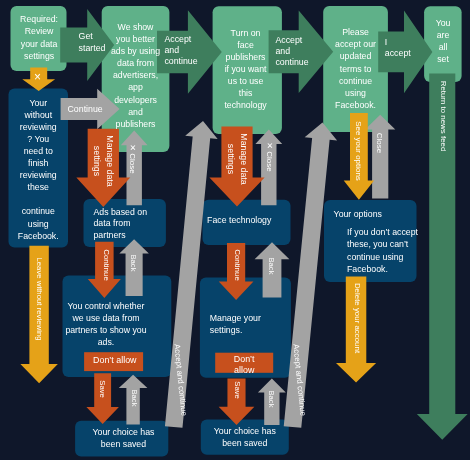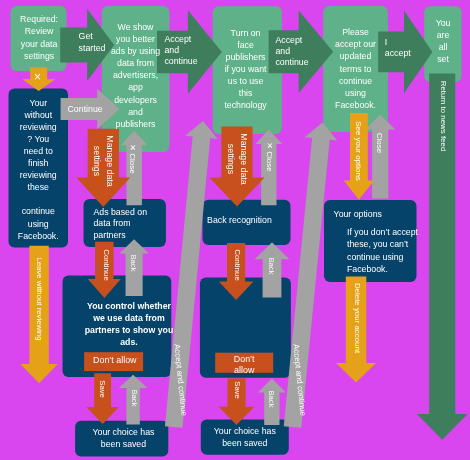--- a/index.html
+++ b/index.html
@@ -1,18 +1,18 @@
 <!DOCTYPE html>
 <html><head>
 <meta charset="utf-8">
 <style>
   html,body{margin:0;padding:0;background:#ffffff;}
   body{width:470px;height:460px;overflow:hidden;
        font-family:"Liberation Sans",sans-serif;}
-  #stage{position:relative;width:470px;height:460px;background:#d946ef;}
+  #stage{position:relative;width:470px;height:460px;background:#0f172a;}
   svg.layer{position:absolute;left:0;top:0;width:470px;height:460px;}
   .tx{position:absolute;box-sizing:border-box;color:#fff;font-size:8.75px;line-height:12.1px;
       text-align:center;white-space:pre;}
   .vtx{position:absolute;box-sizing:border-box;color:#fff;font-size:8.2px;line-height:10px;
        white-space:pre;text-align:center;}
 </style>
 </head>
 <body>
 
 <div id="stage">
@@ -116,36 +116,38 @@
     <div class="tx" style="left: 67.5px; top: 103.2px; width: 45px; text-align: left; font-size: 8.8px;">Continue</div>
     <div class="vtx" style="left: 38.9px; top: 298.9px; transform: translate(-50%, -50%) rotate(90deg); font-size: 7.8px;">Leave without reviewing</div>
     <div class="vtx" style="left: 103.3px; top: 160.7px; transform: translate(-50%, -50%) rotate(90deg); font-size: 8.8px; line-height: 12.5px;">Manage data
 settings</div>
     <div class="vtx" style="left: 131.9px; top: 158.8px; transform: translate(-50%, -50%) rotate(90deg); font-size: 8px;">✕ Close</div>
     <div class="tx" style="left: 93.5px; top: 206.7px; width: 80px; text-align: left; line-height: 11.6px;">Ads based on
 data from
 partners</div>
     <div class="vtx" style="left: 105.5px; top: 264.5px; transform: translate(-50%, -50%) rotate(90deg); font-size: 7.9px;">Continue</div>
     <div class="vtx" style="left: 133.1px; top: 263.3px; transform: translate(-50%, -50%) rotate(90deg); font-size: 7.6px;">Back</div>
-    <div class="tx" style="left: 76px; top: 301.4px; width: 106px; text-align: center; line-height: 11.9px; font-weight: bold;">You control whether
+    <div class="tx" style="left: 53px; top: 301.4px; width: 106px; text-align: center; line-height: 11.9px;">You control whether
 we use data from
 partners to show you
 ads.</div>
     <div class="tx" style="left: 85.3px; top: 353.6px; width: 59px; text-align: center; font-size: 8.9px;">Don’t allow</div>
     <div class="vtx" style="left: 102px; top: 388.5px; transform: translate(-50%, -50%) rotate(90deg); font-size: 7.6px;">Save</div>
     <div class="vtx" style="left: 133.7px; top: 397.5px; transform: translate(-50%, -50%) rotate(90deg); font-size: 7.6px;">Back</div>
     <div class="tx" style="left: 76.9px; top: 425.7px; width: 93.2px; text-align: center; line-height: 12.1px;">Your choice has
 been saved</div>
     <div class="vtx" style="left: 180px; top: 380px; transform: translate(-50%, -50%) rotate(84.3deg); font-size: 8px;">Accept and continue</div>
     <div class="vtx" style="left: 237.4px; top: 159px; transform: translate(-50%, -50%) rotate(90deg); font-size: 8.8px; line-height: 12.5px;">Manage data
 settings</div>
     <div class="vtx" style="left: 268.6px; top: 156.8px; transform: translate(-50%, -50%) rotate(90deg); font-size: 8px;">✕ Close</div>
-    <div class="tx" style="left: 207.1px; top: 213.5px; width: 80px; text-align: left;">Back recognition</div>
+    <div class="tx" style="left: 207.1px; top: 213.5px; width: 80px; text-align: left;">Face technology</div>
     <div class="vtx" style="left: 237.2px; top: 264.5px; transform: translate(-50%, -50%) rotate(90deg); font-size: 7.9px;">Continue</div>
     <div class="vtx" style="left: 270.8px; top: 265.6px; transform: translate(-50%, -50%) rotate(90deg); font-size: 7.6px;">Back</div>
+    <div class="tx" style="left: 209.8px; top: 313px; width: 84px; text-align: left; line-height: 11.9px;">Manage your
+settings.</div>
     <div class="tx" style="left: 215.2px; top: 353.8px; width: 58px; text-align: center; font-size: 8.9px; line-height: 11.6px;">Don’t
 allow</div>
     <div class="vtx" style="left: 237.2px; top: 390px; transform: translate(-50%, -50%) rotate(90deg); font-size: 7.6px;">Save</div>
     <div class="vtx" style="left: 270.8px; top: 399px; transform: translate(-50%, -50%) rotate(90deg); font-size: 7.6px;">Back</div>
     <div class="tx" style="left: 200.8px; top: 424.8px; width: 88px; text-align: center; line-height: 12.1px;">Your choice has
 been saved</div>
     <div class="vtx" style="left: 298.5px; top: 380px; transform: translate(-50%, -50%) rotate(84.3deg); font-size: 8px;">Accept and continue</div>
     <div class="vtx" style="left: 357.8px; top: 150.7px; transform: translate(-50%, -50%) rotate(90deg); font-size: 7.95px;">See your options</div>
     <div class="vtx" style="left: 379px; top: 143px; transform: translate(-50%, -50%) rotate(90deg); font-size: 8px;">Close</div>
     <div class="tx" style="left: 333.6px; top: 207.6px; width: 80px; text-align: left;">Your options</div>

